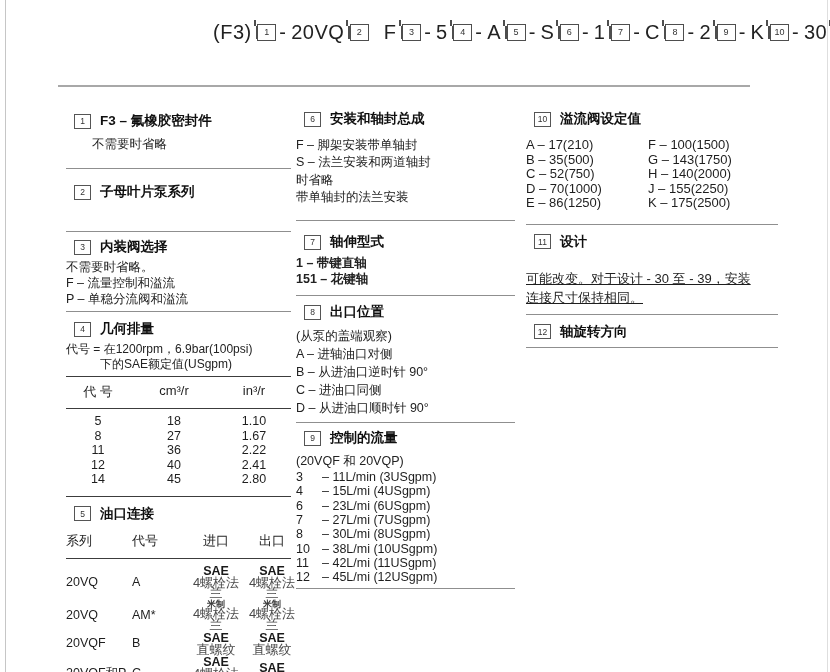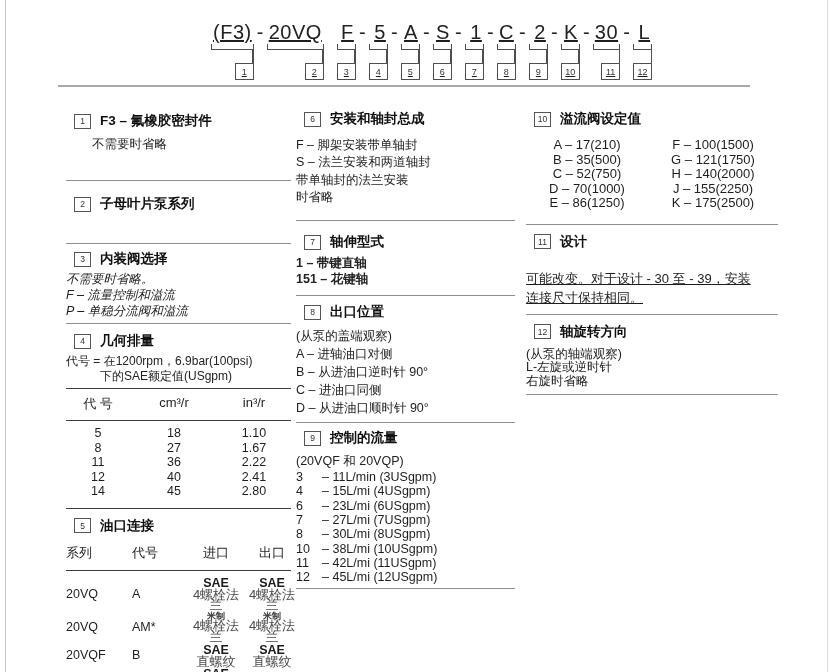--- a/index.html
+++ b/index.html
@@ -6,21 +6,21 @@
   body {
     width:830px; height:672px; background:#ffffff; position:relative; overflow:hidden;
     font-family:"Liberation Sans","DejaVu Sans",sans-serif; color:#1e1e1e;
   }
   .vline-left  { position:absolute; left:5px;  top:0; bottom:0; width:1px; background:#c6c6c6; }
   .vline-right { position:absolute; right:2px; top:0; bottom:0; width:1px; background:#dedede; }
   .top-rule    { position:absolute; left:58px; top:85px; width:692px; height:2px; background:#a8a8a8; }
 
   
   .code-diagram { position:absolute; left:211px; top:20px; display:flex; align-items:flex-start; }
-  .seg  { display:flex; flex-direction:column; align-items:flex-end;text-decoration:underline; }
+  .seg  { display:flex; flex-direction:row; align-items:center; }
   .seg-code { font-size:20px; line-height:24px; letter-spacing:.5px; color:#222; white-space:nowrap; padding:0 2px; }
   .bracket  { align-self:stretch; height:5px; border-left:1.5px solid #4e4e4e; border-right:1.5px solid #4e4e4e; border-bottom:1.5px solid #4e4e4e; }
   .stem     { width:1.5px; height:13px; background:#4e4e4e; }
   .numbox   { min-width:15px; height:15px; padding:0 1px; border:1.4px solid #4e4e4e; display:flex; align-items:center; justify-content:center; font-size:9px; color:#333; background:#fff; }
   .gap      { font-size:20px; line-height:24px; width:13px; text-align:center; color:#222; flex:none; }
 
   
   .col  { position:absolute; }
   #col1 { left:66px;  top:100px; width:225px; }
   #col2 { left:296px; top:104px; width:219px; }
@@ -28,23 +28,23 @@
 
   .sep { border:0; border-top:1.5px solid #8f8f8f; margin:0; }
 
   .sec-head  { display:flex; align-items:center; }
   .sec-box   { min-width:13px; height:13px; padding:0 1px; border:1.2px solid #555; display:flex; align-items:center; justify-content:center; font-size:8.5px; color:#333; margin:0 9px 0 8px; flex:none; font-weight:normal; }
   .sec-title { font-weight:bold; font-size:13.5px; color:#101010; white-space:nowrap; }
 
   .body-line { font-size:12.5px; line-height:17px; color:#222; white-space:nowrap; }
 
   
-  .s1 { padding:12px 0 11px; } .s1 .body-line { margin:6px 0 16px 26px; }
+  .s1 { padding:12px 0 11px; } .s1 .body-line { margin:6px 0 4px 26px; }
   .s2 { padding:14px 0 30px; }
-  .s3 { padding:6px 0 4px; }  .s3 .body-line { line-height:16px; } .s3 .lines { margin-top:3px;font-style:italic; }
+  .s3 { padding:6px 0 4px; }  .s3 .body-line { line-height:16px; } .s3 .lines { margin-top:3px; }
   .s4 { padding:8px 0 0; }
   .s5 { padding:8px 0 0; }
 
   .s6 { padding:6px 0 14px; } .s6 .lines { margin-top:9px; } .s6 .body-line { line-height:17.3px; }
   .s7 { padding:12px 0 8px; } .s7 .lines { margin-top:5px;font-weight:bold; } .s7 .body-line { line-height:15.5px; }
   .s8 { padding:7px 0 5px; }  .s8 .sub { margin-top:6px; }   .s8 .body-line { line-height:18px; }
   .s9 { padding:6px 0 3px; }  .s9 .sub { margin-top:6px; line-height:16px; }
 
   .s10 { padding:6px 0 13px; } .s10 .sub { margin-top:9px; line-height:14.5px; font-size:13px; }
   .s11 { padding:8px 0 7px; }  .s11 .lines { margin-top:18px;text-decoration:underline; } .s11 .body-line { line-height:19px; font-size:13px; white-space:normal; }
@@ -73,21 +73,21 @@
   .port { text-align:center; display:flex; flex-direction:column; justify-content:center; }
   .pm { font-size:12.5px; font-weight:600; line-height:13px; color:#1a1a1a; }
   .ps { font-size:13px; line-height:10.5px; color:#4a4a4a; }
   .small-main .pm { font-size:9px; font-weight:600; line-height:10.5px; color:#3a3a3a; }
 
   
   .flow-line { display:grid; grid-template-columns:26px auto; font-size:12.5px; line-height:14.3px; white-space:nowrap; }
   .flows { margin-top:1px; }
 
   
-  .rv { margin-top:10px;text-align:center; }
+  .rv { margin-top:10px; }
   .rv-row { display:grid; grid-template-columns:122px auto; font-size:13px; line-height:14.6px; white-space:nowrap; }
 </style>
 </head>
 <body>
 
 <div class="vline-left"></div>
 <div class="vline-right"></div>
 <div class="top-rule"></div>
 
 <div class="code-diagram">
@@ -328,22 +328,22 @@
 <div class="col" id="col2">
 
   <div class="s6">
     <div class="sec-head">
       <span class="sec-box">6</span>
       <span class="sec-title">安装和轴封总成</span>
     </div>
     <div class="lines">
       <div class="body-line">F – 脚架安装带单轴封</div>
       <div class="body-line">S – 法兰安装和两道轴封</div>
+      <div class="body-line">时省略</div>
       <div class="body-line">带单轴封的法兰安装</div>
-      <div class="body-line">时省略</div>
     </div>
   </div>
   <hr class="sep">
 
   <div class="s7">
     <div class="sec-head">
       <span class="sec-box">7</span>
       <span class="sec-title">轴伸型式</span>
     </div>
     <div class="lines">
@@ -419,21 +419,21 @@
       <span class="sec-box">10</span>
       <span class="sec-title">溢流阀设定值</span>
     </div>
     <div class="rv">
       <div class="rv-row">
           <span>A – 17(210)</span>
           <span>F – 100(1500)</span>
         </div>
       <div class="rv-row">
           <span>B – 35(500)</span>
-          <span>G – 121(1750)</span>
+          <span>G – 143(1750)</span>
         </div>
       <div class="rv-row">
           <span>C – 52(750)</span>
           <span>H – 140(2000)</span>
         </div>
       <div class="rv-row">
           <span>D – 70(1000)</span>
           <span>J – 155(2250)</span>
         </div>
       <div class="rv-row">
@@ -454,20 +454,15 @@
       <div class="body-line">连接尺寸保持相同。</div>
     </div>
   </div>
   <hr class="sep">
 
   <div class="s12">
     <div class="sec-head">
       <span class="sec-box">12</span>
       <span class="sec-title">轴旋转方向</span>
     </div>
-    <div class="lines">
-      <div class="body-line">(从泵的轴端观察)</div>
-      <div class="body-line">L-左旋或逆时针</div>
-      <div class="body-line">右旋时省略</div>
-    </div>
   </div>
   <hr class="sep">
 </div>
 
 </body></html>

